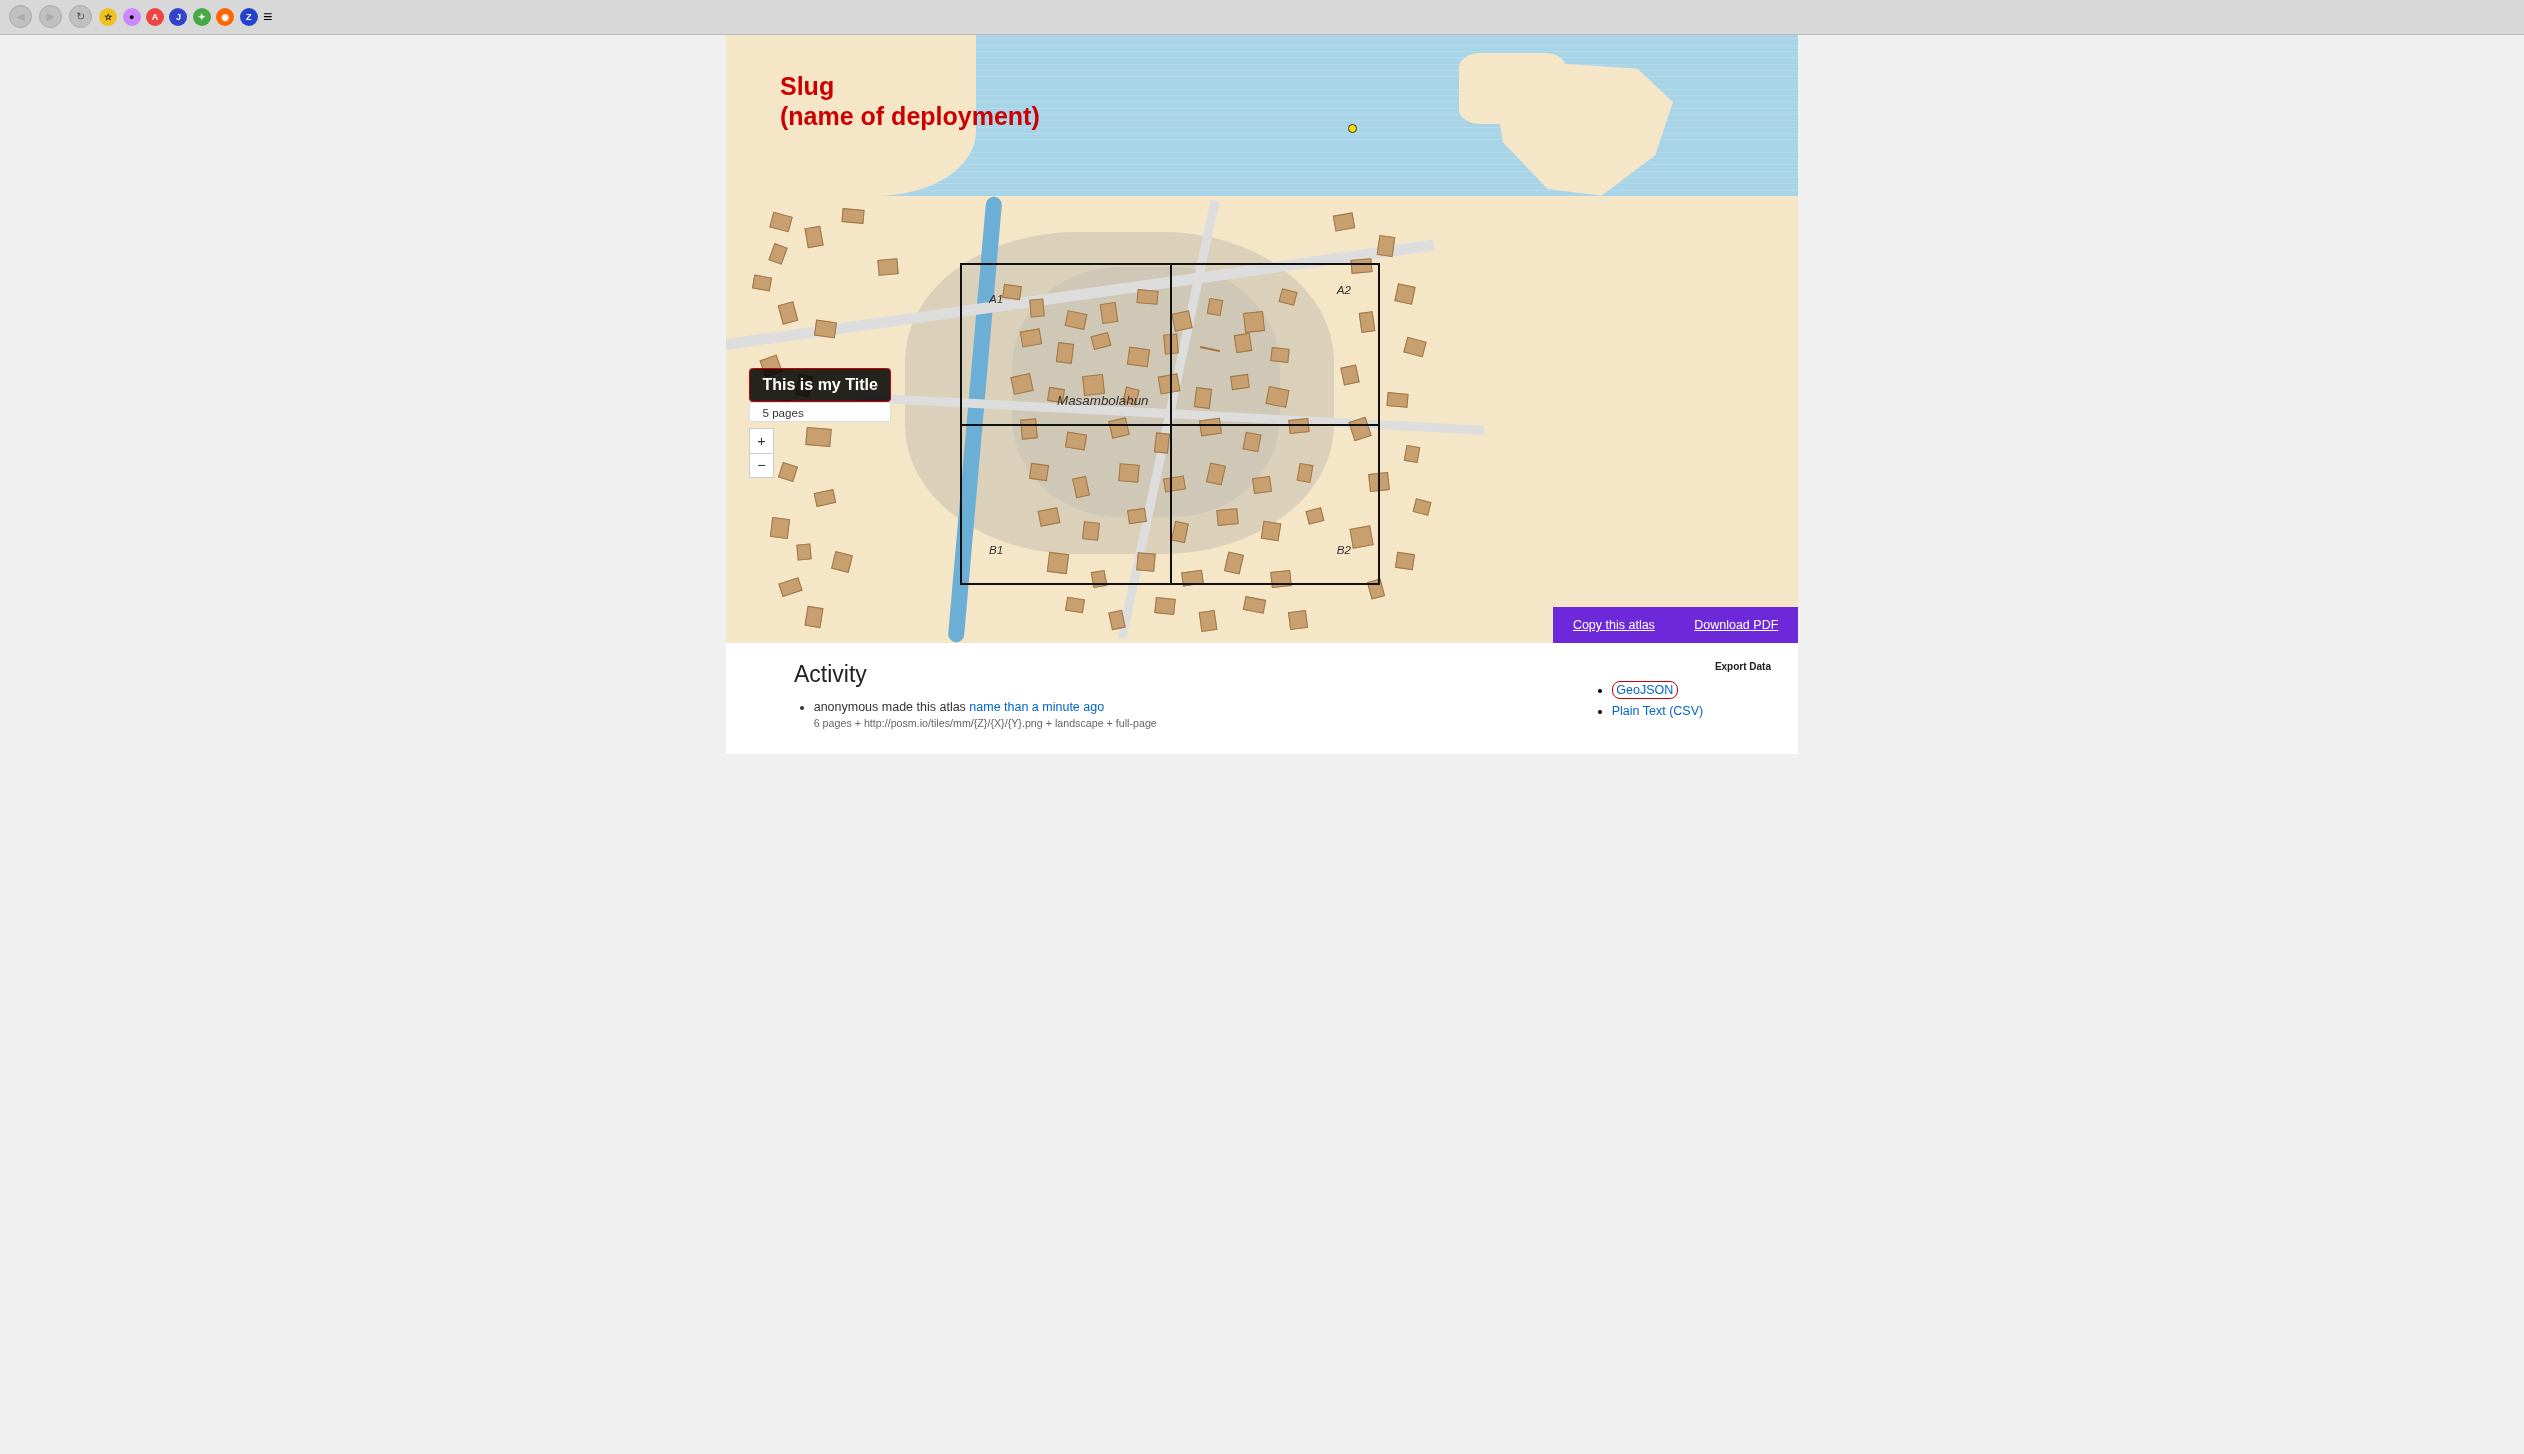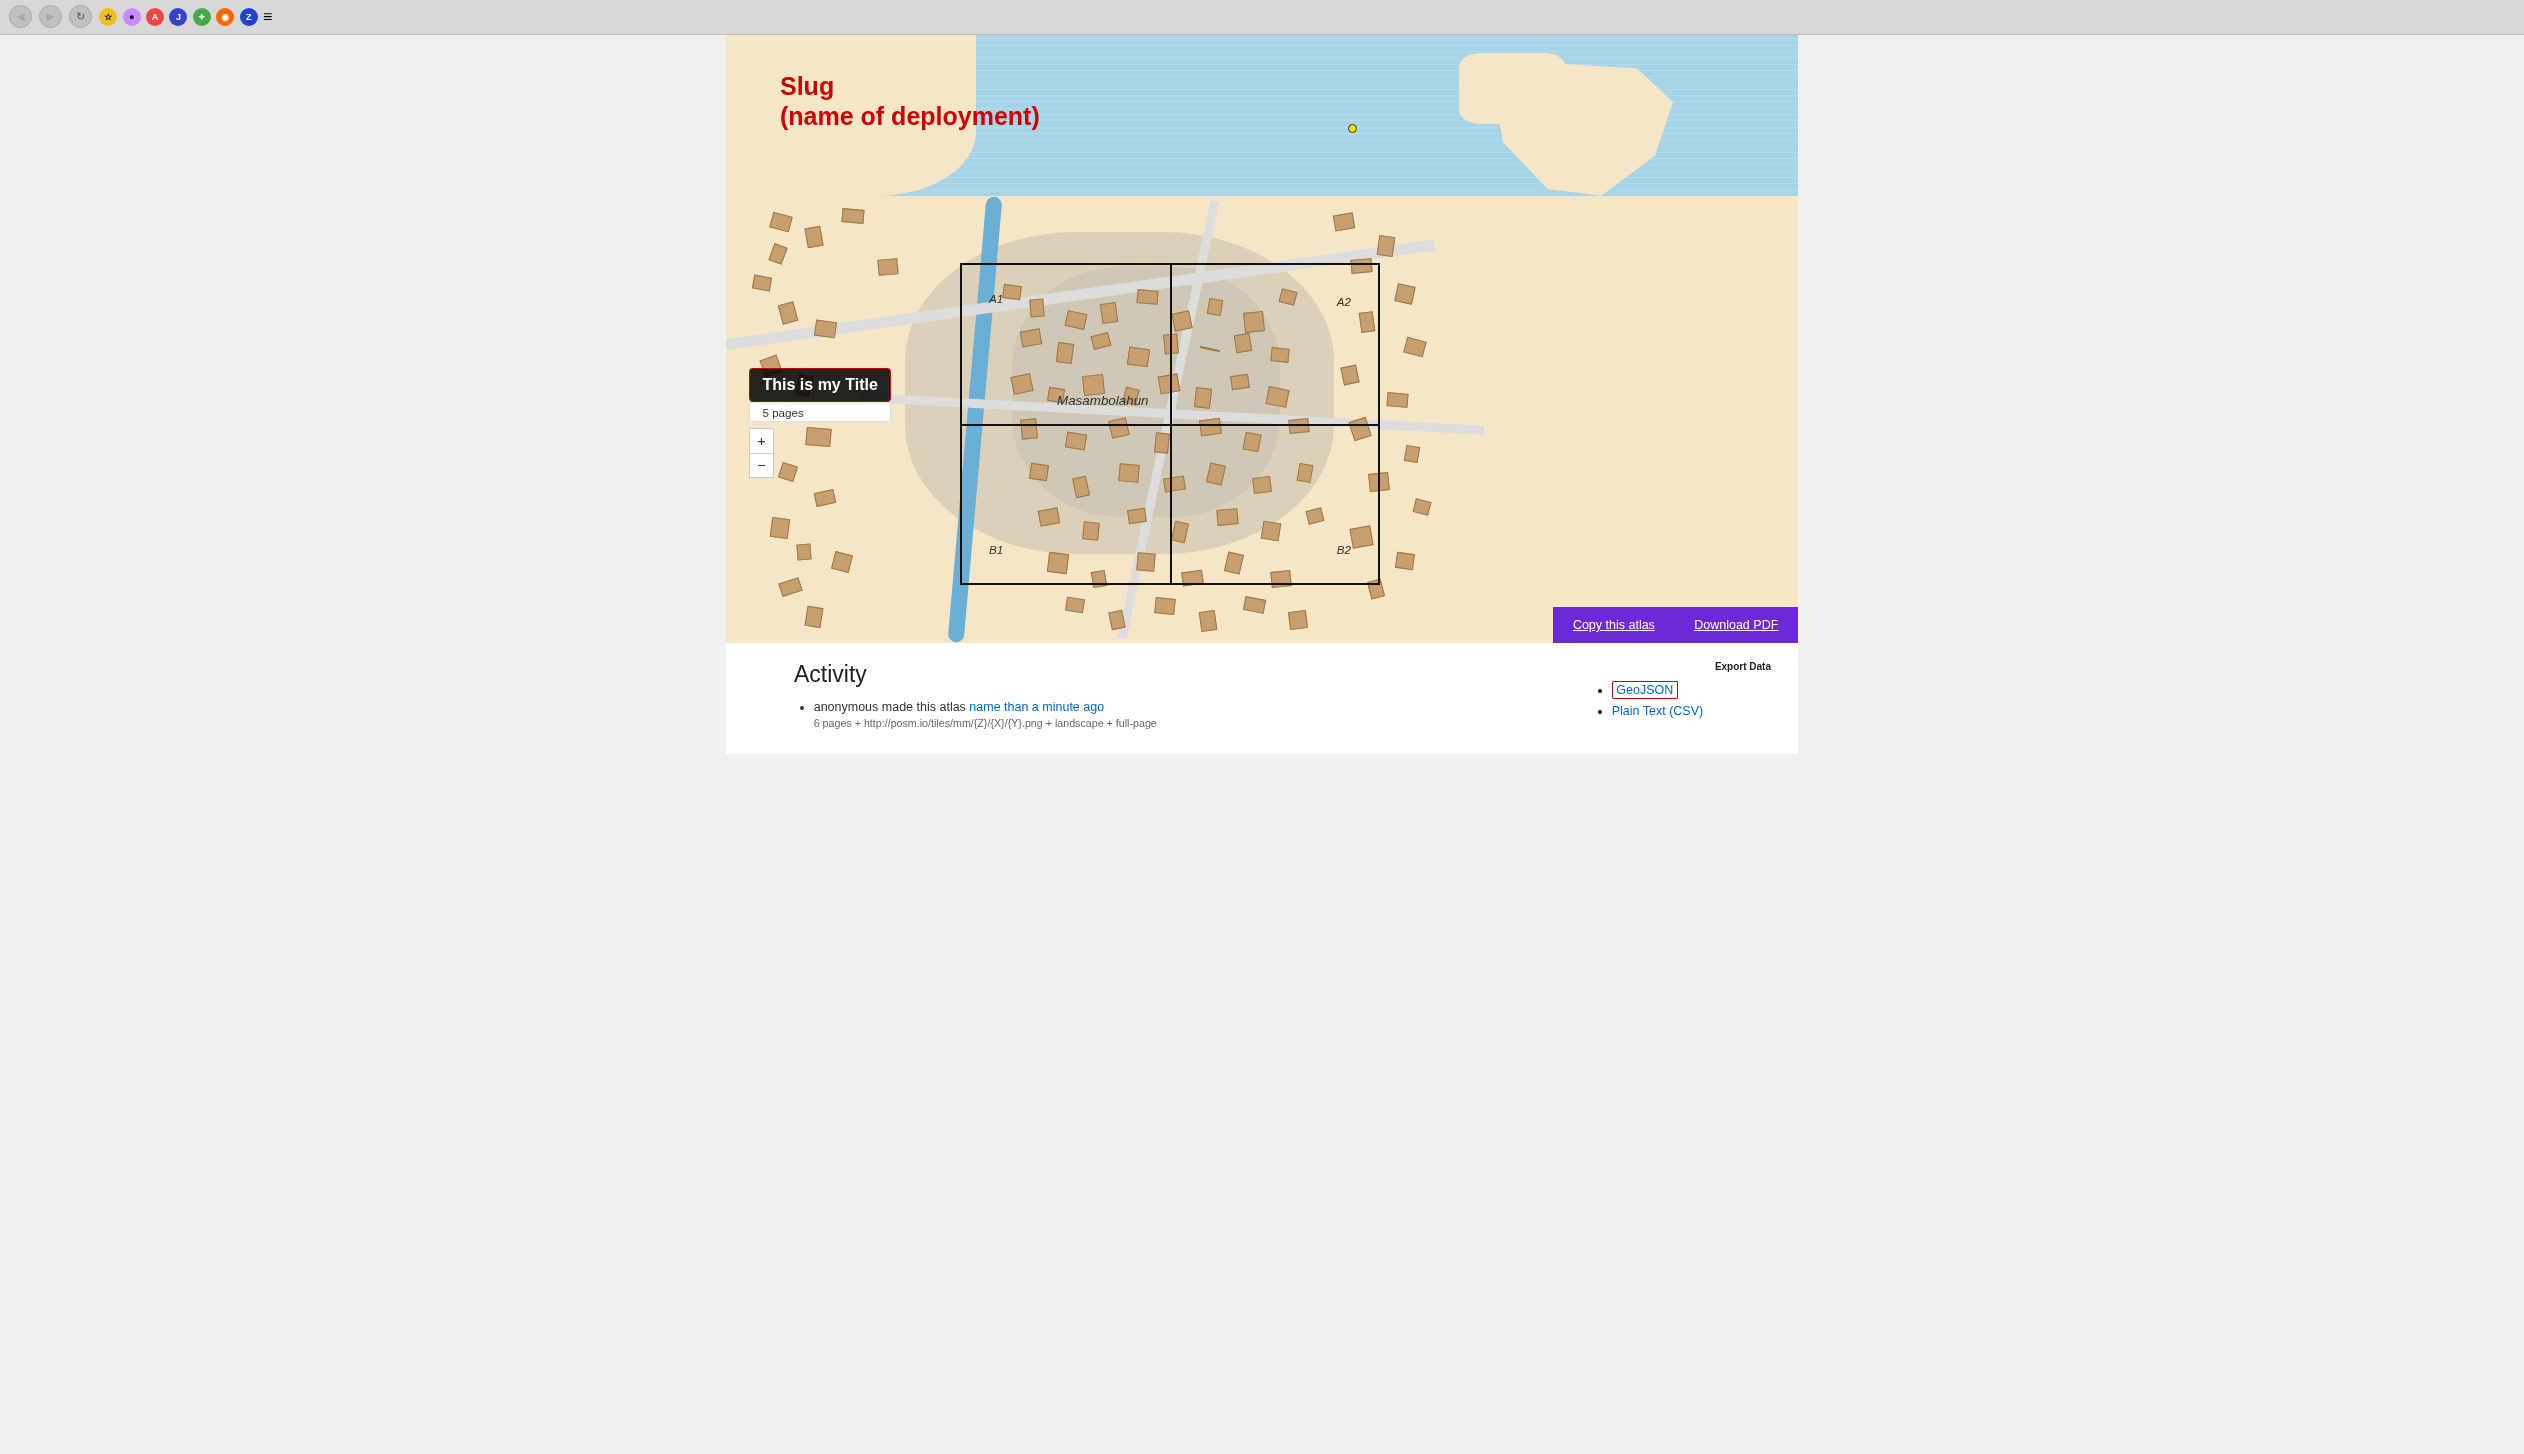--- a/index.html
+++ b/index.html
@@ -268,21 +268,21 @@
     .export-list li {
       margin-bottom: 5.4px;
     }
     .export-list li a {
       color: #0066cc;
       font-size: 12.5px;
       text-decoration: none;
     }
     .geojson-link {
       border: 1.8px solid #cc0000;
-      border-radius: 1px;
+      border-radius: 8px;
       padding: 0.9px 3.6px;
       display: inline-block;
     }
 
     
     .annotation-slug {
       position: absolute;
       top: 36px; left: 54px;
       z-index: 100;
       color: #cc0000;
@@ -452,21 +452,21 @@
       <div class="bld" style="top:415px;left:384px;width:14.3px;height:18px;transform:rotate(-12deg);"></div>
       <div class="bld" style="top:402px;left:429px;width:19.7px;height:16px;transform:rotate(6deg);"></div>
       <div class="bld" style="top:415px;left:474px;width:16px;height:19.7px;transform:rotate(-8deg);"></div>
       <div class="bld" style="top:402px;left:518px;width:21.4px;height:14.3px;transform:rotate(11deg);"></div>
       <div class="bld" style="top:415px;left:563px;width:18px;height:18px;transform:rotate(-7deg);"></div>
 
       <div class="grid-overlay">
         <div class="grid-h-line"></div>
         <div class="grid-v-line"></div>
         <span class="grid-label" style="top:27px;left:27px;">A1</span>
-        <span class="grid-label" style="top:30px;right:27px;">A2</span>
+        <span class="grid-label" style="top:18px;right:27px;">A2</span>
         <span class="grid-label" style="bottom:27px;left:27px;">B1</span>
         <span class="grid-label" style="bottom:27px;right:27px;">B2</span>
       </div>
 
       <div class="village-name">Masambolahun</div>
 
       <div class="atlas-title-overlay">
         <div class="atlas-title-box">This is my Title</div>
         <div class="atlas-pages">5 pages</div>
       </div>

